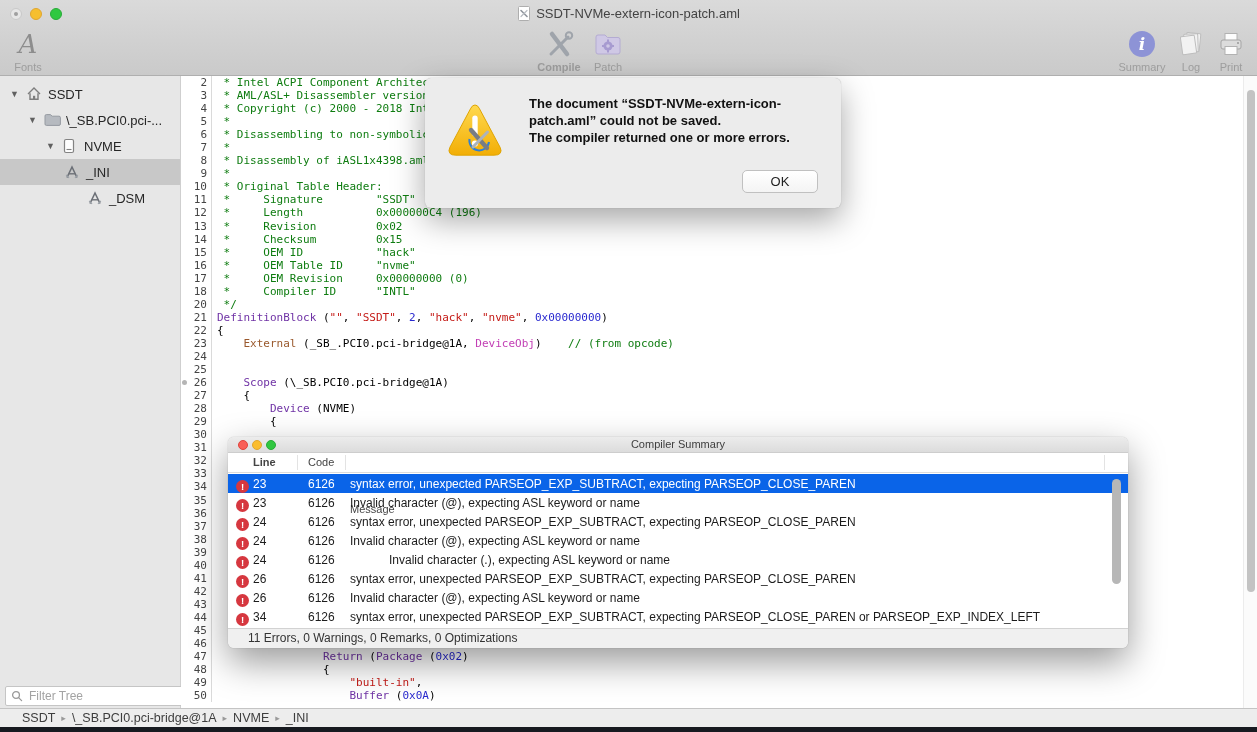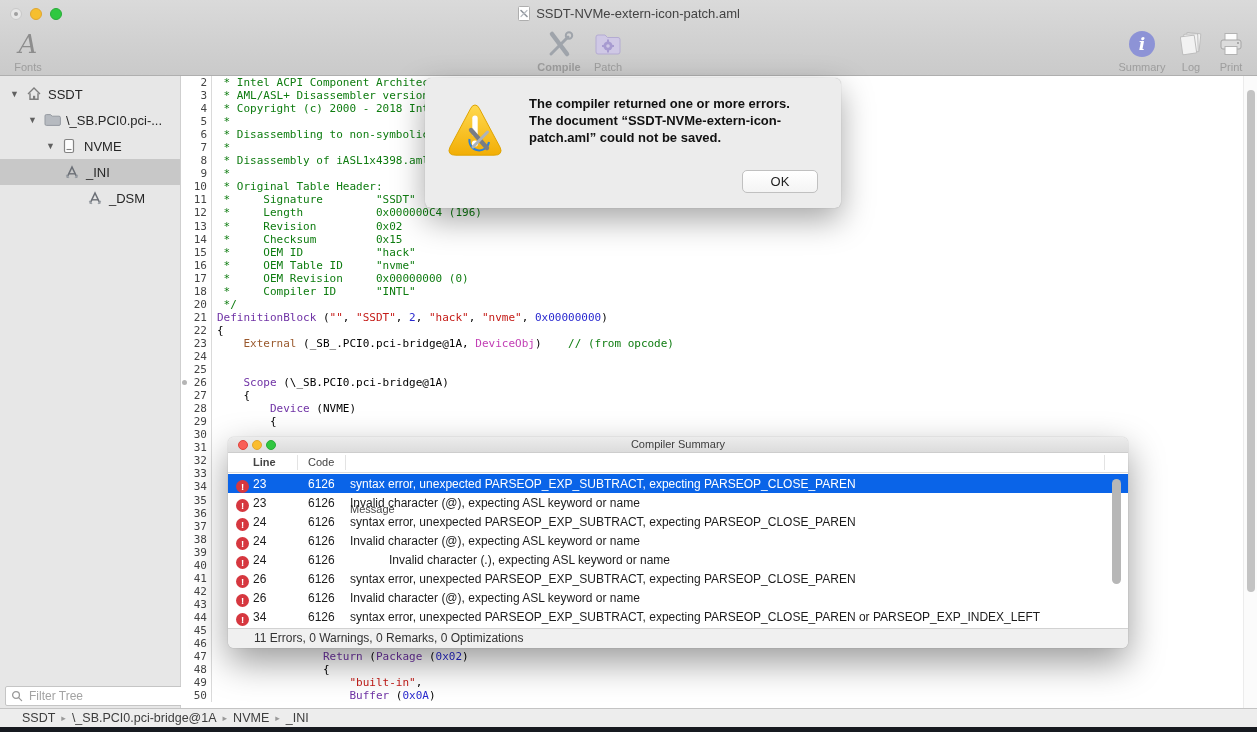--- a/index.html
+++ b/index.html
@@ -83,21 +83,21 @@
   .chead .csep{position:absolute;top:2px;width:1px;height:15px;background:#e3e3e3;}
   .crows{position:absolute;left:0;top:37px;width:100%;}
   .crow{position:relative;height:19.1px;font-size:12px;color:#1c1c1c;}
   .crow.sel{background:#0a64e8;color:#fff;}
   .crow span{position:absolute;top:2.5px;white-space:nowrap;}
   .err-badge{width:13px;height:13px;border-radius:50%;background:#d6373f;color:#fff;
              font-size:9.5px;font-weight:bold;text-align:center;line-height:13px;display:inline-block;}
   .cw-scroll{position:absolute;right:7px;top:42px;width:9px;height:105px;border-radius:4.5px;background:#b7b7b7;}
   .cfoot{position:absolute;left:0;bottom:0;width:100%;height:20px;background:#f0f0f0;
          border-top:1px solid #d2d2d2;border-radius:0 0 6px 6px;box-sizing:border-box;
-         font-size:12px;color:#333;line-height:19px;padding-left:26px;}
+         font-size:12px;color:#333;line-height:19px;padding-left:20px;}
 </style>
 </head>
 <body>
 
 <div class="screen">
 
   <div class="header">
     <div class="tl tl-close"></div>
     <div class="tl tl-min"></div>
     <div class="tl tl-zoom"></div>
@@ -404,19 +404,19 @@
           </defs>
         <path d="M32 5 Q34.6 5 36.2 8.2 L57.2 47.5 Q59 51.2 57 53.4 Q55.4 55.2 51.2 55.2 H12.8 Q8.6 55.2 7 53.4 Q5 51.2 6.8 47.5 L27.8 8.2 Q29.4 5 32 5 Z" fill="url(#wg)" stroke="#dfa403"></path>
         <rect x="29.3" y="15.5" width="5.4" height="21" rx="2.7" fill="#fff"></rect>
         <circle cx="32" cy="43.5" r="3.1" fill="#fff"></circle>
         <path d="M46 42 a9.5 9.5 0 1 1 -19.5 -3" fill="none" stroke="#2e7fd6" stroke-width="2"></path>
         <line x1="28" y1="30" x2="44" y2="48" stroke="#787d84" stroke-width="4.4" stroke-linecap="round"></line>
         <line x1="44.5" y1="32" x2="30" y2="47" stroke="#adb3ba" stroke-width="3" stroke-linecap="round"></line>
       </svg>
     </div>
     <div class="dlg-text">
+      <p>The document “SSDT-NVMe-extern-icon-patch.aml” could not be saved.</p>
       <p>The compiler returned one or more errors.</p>
-      <p>The document “SSDT-NVMe-extern-icon-patch.aml” could not be saved.</p>
     </div>
     <div class="ok-btn">OK</div>
   </div>
 
 </div>
 
 </body></html>

